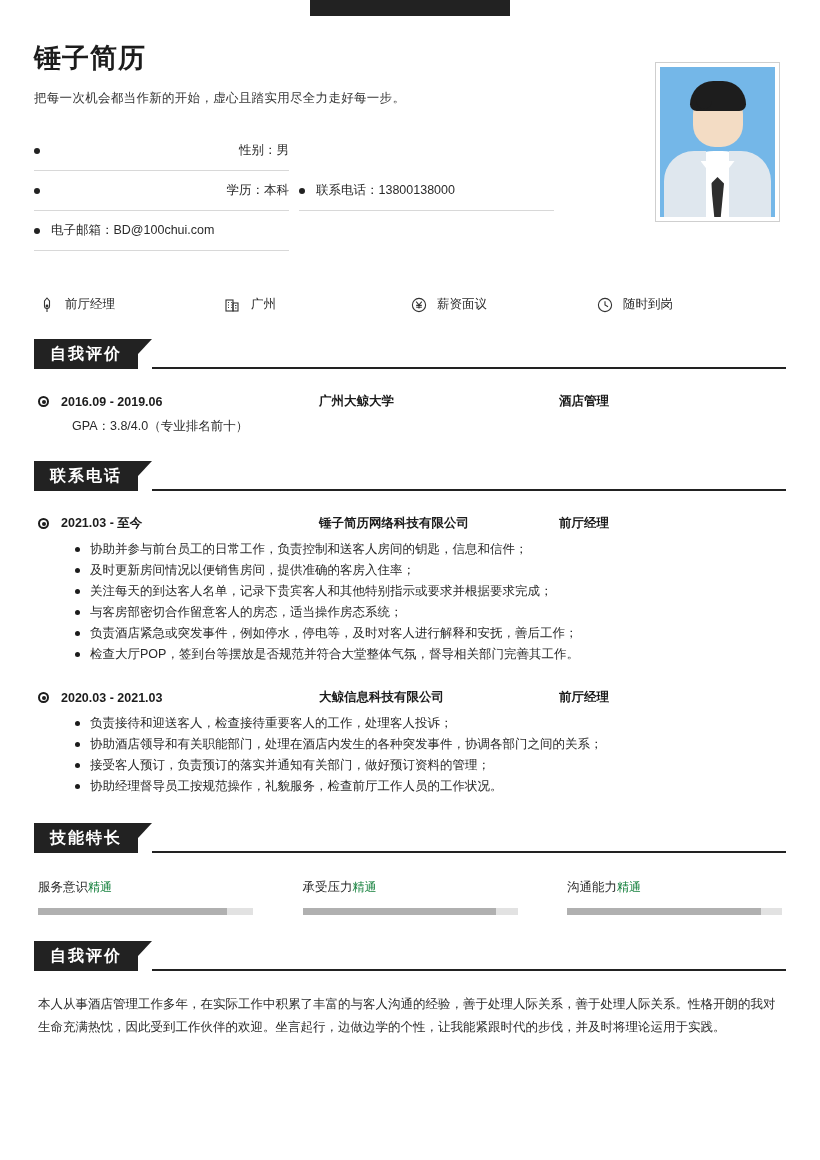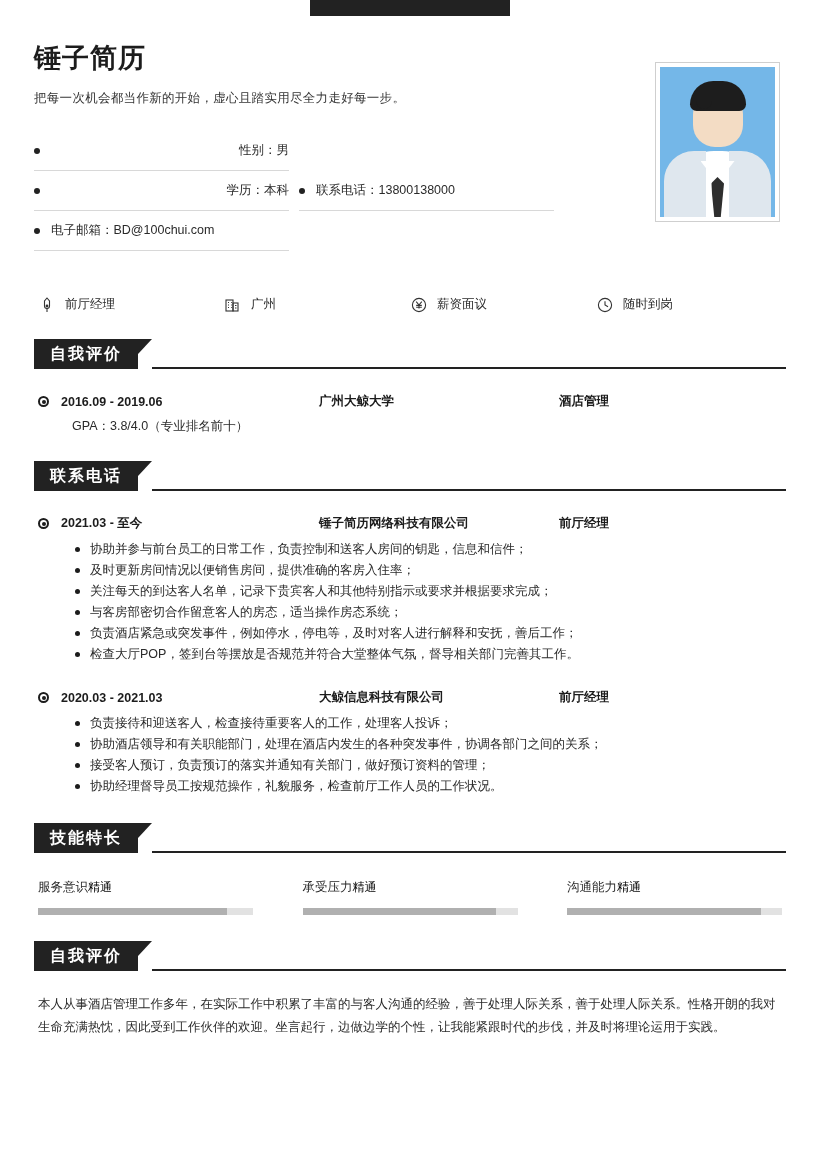--- a/index.html
+++ b/index.html
@@ -301,21 +301,21 @@
   .skill {
     width: 215px;
   }
   .skill-labels {
     display: flex;
     justify-content: flex-start;
     align-items: baseline;
     font-size: 12.5px;
     color: #2a2a2a;
   }
-  .skill-level { font-size: 12px; color: #000000; }
+  .skill-level { font-size: 12px; color: #15803d; }
   .skill-bar {
     margin-top: 12px;
     height: 7px;
     background: #e2e2e2;
     position: relative;
   }
   .skill-fill {
     position: absolute;
     left: 0; top: 0;
     height: 7px;

